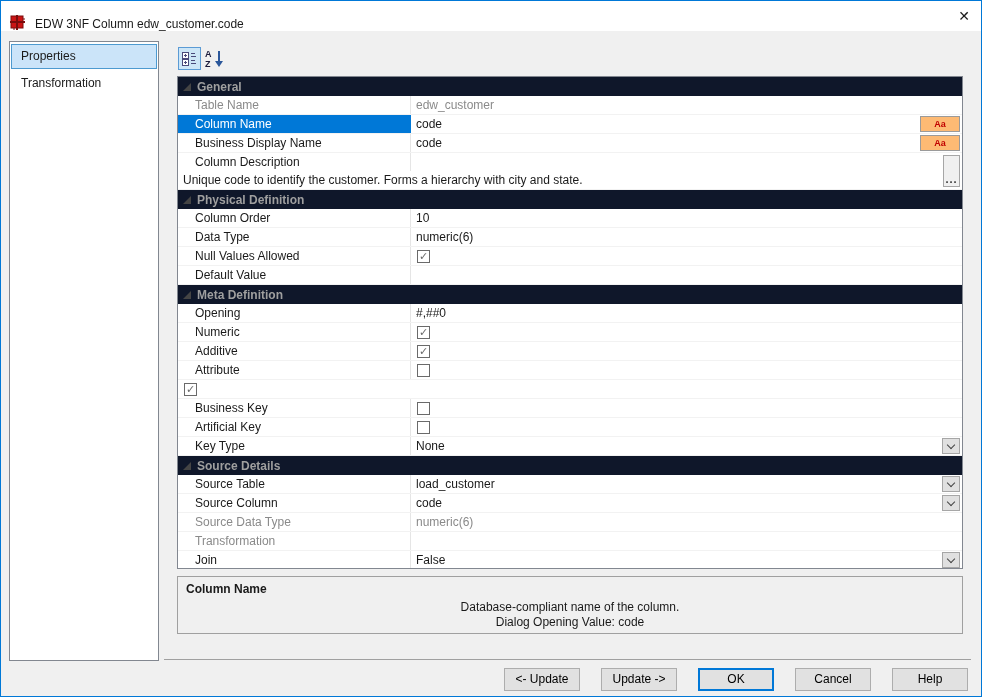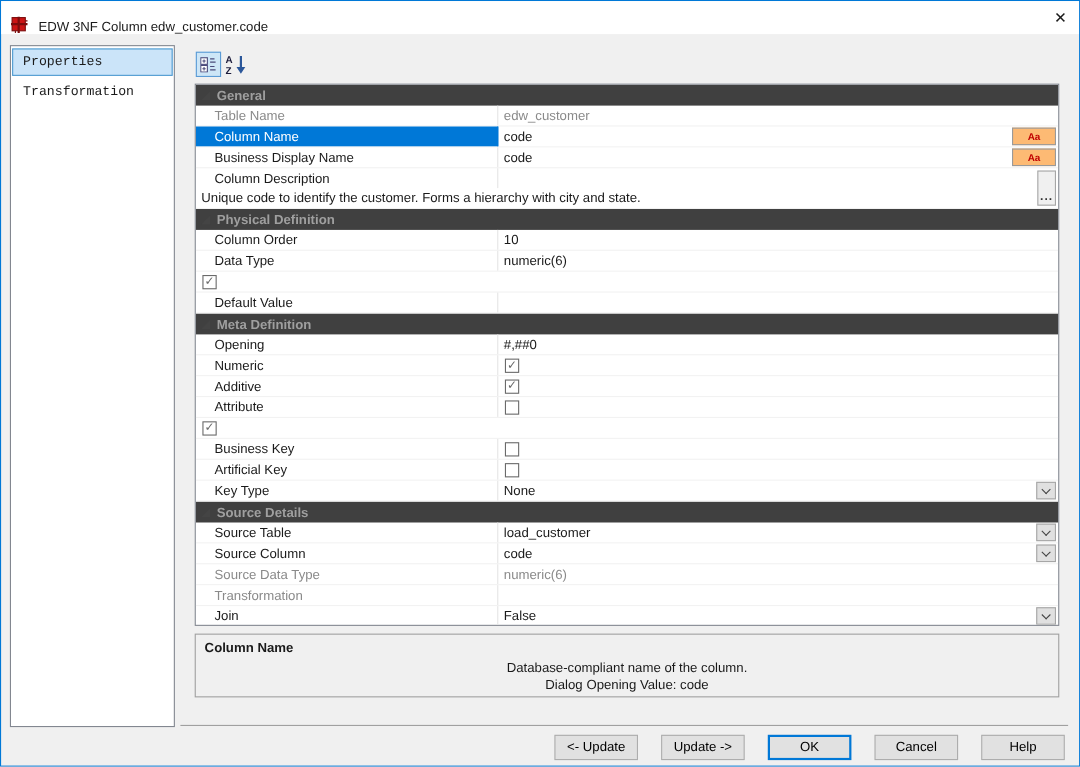--- a/index.html
+++ b/index.html
@@ -9,35 +9,35 @@
     border:1px solid #0078d7;background:#f0f0f0;
     font-family:"Liberation Sans",sans-serif;font-size:12px;color:#1a1a1a;
     overflow:hidden;
   }
   
   .titlebar{height:30px;background:#ffffff;display:flex;align-items:flex-end;padding:0 0 0 9px;}
   .title-text{margin-left:9px;white-space:nowrap;}
   .close-btn{margin-left:auto;width:34px;height:30px;display:flex;align-items:center;justify-content:center;
     font-size:14px;color:#1a1a1a;cursor:default;}
   
-  .nav{position:absolute;left:8px;top:40px;width:150px;height:620px;background:#ffffff;border:1px solid #828790;font-family:Liberation Mono, monospace;}
+  .nav{position:absolute;left:8px;top:40px;width:150px;height:620px;background:#ffffff;border:1px solid #828790;}
   .nav-item{height:25px;line-height:23px;padding-left:9px;border:1px solid transparent;margin:2px 1px;}
   .nav-item.selected{background:#cbe4f9;border-color:#4d9ad0;}
   
   .toolbar{position:absolute;left:177px;top:45px;height:24px;display:flex;align-items:center;gap:3px;}
   .tb-btn{width:23px;height:23px;display:flex;align-items:center;justify-content:center;border:1px solid transparent;}
   .tb-btn.selected{background:#cde6f7;border-color:#5b9bd5;}
   
   .grid{position:absolute;left:176px;top:75px;width:786px;height:493px;background:#ffffff;
     border:1px solid #828790;overflow:hidden;}
-  .pg-cat{height:19px;background:#404040;color:#9f9f9f;font-weight:bold;
+  .pg-cat{height:19px;background:#0f172a;color:#9f9f9f;font-weight:bold;
     display:flex;align-items:center;padding-left:5px;gap:6px;}
   .pg-row{display:flex;height:19px;position:relative;border-bottom:1px solid #f2f2f2;}
   .pg-row.multi{height:37px;flex-direction:column;}
-  .pg-label{width:275px;padding-left:17px;line-height:18px;border-right:1px solid #e5e5e5;
+  .pg-label{width:233px;padding-left:17px;line-height:18px;border-right:1px solid #e5e5e5;
     white-space:nowrap;overflow:hidden;flex:none;}
   .pg-value{flex:1;padding-left:5px;line-height:18px;display:flex;align-items:center;overflow:hidden;white-space:nowrap;}
   .pg-row.multi .pg-value{align-items:flex-start;}
   .pg-row.selected .pg-label{background:#0078d7;color:#ffffff;border-right-color:#0078d7;}
   .pg-row.disabled .pg-label,.pg-row.disabled .pg-value{color:#8a8a8a;}
   .cb{width:13px;height:13px;border:1px solid #6a6a6a;background:#fff;margin-left:1px;
     display:flex;align-items:center;justify-content:center;font-size:11px;line-height:11px;color:#6a6a6a;}
   .dd{position:absolute;right:2px;top:1px;width:18px;height:16px;background:#e0e0e0;border:1px solid #a6a6a6;
     display:flex;align-items:center;justify-content:center;}
   .chev{width:6px;height:6px;border-left:1px solid #444;border-bottom:1px solid #444;
@@ -143,20 +143,21 @@
       </div>
       <div class="pg-row">
         <div class="pg-label">Column Order</div>
         <div class="pg-value">10</div>
       </div>
       <div class="pg-row">
         <div class="pg-label">Data Type</div>
         <div class="pg-value">numeric(6)</div>
       </div>
       <div class="pg-row">
+        <div class="pg-label">Null Values Allowed</div>
         <div class="pg-value">
           <span class="cb">✓</span>
         </div>
       </div>
       <div class="pg-row">
         <div class="pg-label">Default Value</div>
         <div class="pg-value"></div>
       </div>
       <div class="pg-cat">
         <svg width="8" height="8">

